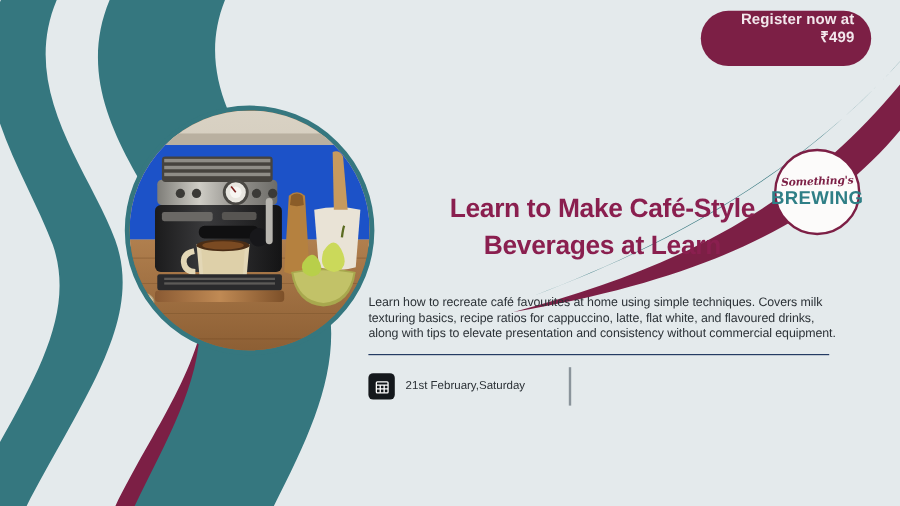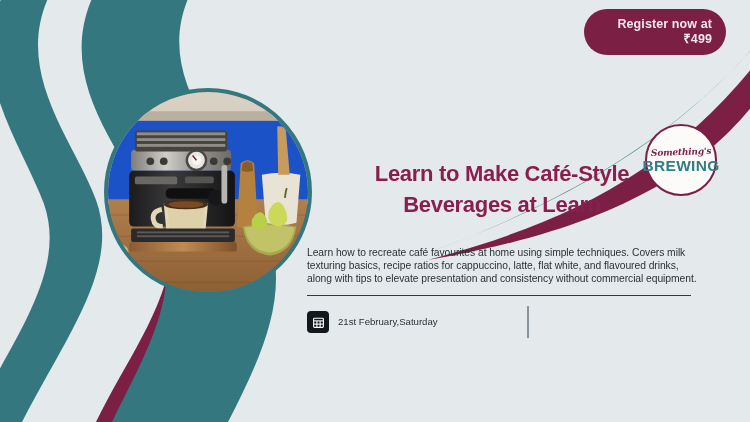--- a/index.html
+++ b/index.html
@@ -37,21 +37,21 @@
   #photo-art { display: block; width: 100%; height: 100%; }
 
   
   #register-badge {
     position: absolute;
     left: 584px; top: 9px;
     width: 142px; height: 46px;
     background: #7C1F45;
     border-radius: 23px;
     display: flex; flex-direction: column;
-    align-items: flex-end; justify-content: center;
+    align-items: flex-end; justify-content: flex-start;
     padding: 0 14px 0 10px;
     cursor: pointer;
   }
   #register-badge .ln {
     color: #F2E7EC;
     font-size: 12.5px;
     font-weight: bold;
     line-height: 15px;
     letter-spacing: .1px;
     white-space: nowrap;
@@ -119,21 +119,21 @@
   #info-row {
     display: flex;
     align-items: center;
     margin-top: 10px;
   }
   .info-block {
     display: flex;
     align-items: center;
     gap: 9px;
   }
-  #info-date { width: 220px; }
+  #info-date { width: 167px; }
   .info-sep {
     width: 1.5px;
     height: 32px;
     background: #8A949B;
     margin-right: 16px;
   }
   .info-icon {
     width: 22px; height: 22px;
     background: #14181C;
     border-radius: 4px;

